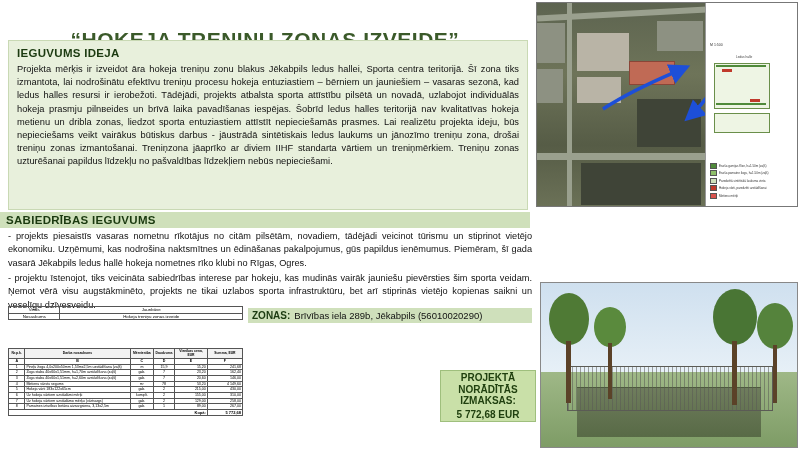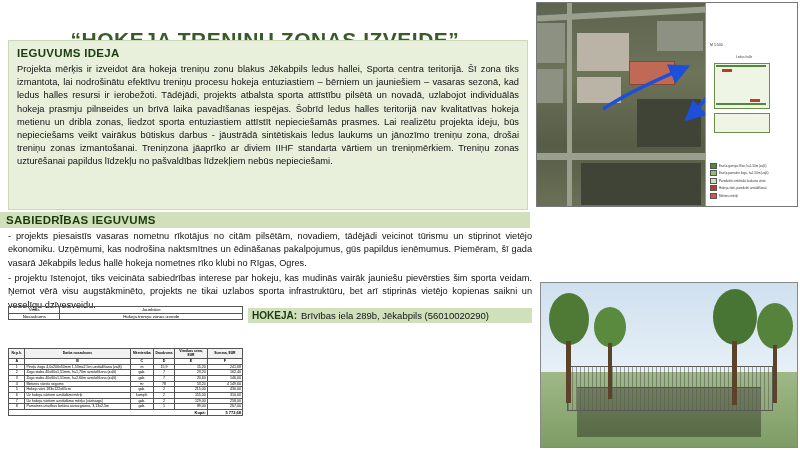--- a/index.html
+++ b/index.html
@@ -145,24 +145,30 @@
 
   <div class="benefit-head">
     <span>SABIEDRĪBAS IEGUVUMS</span>
   </div>
   <div class="benefit-body">
     <p>- projekts piesaistīs vasaras nometnu rīkotājus no citām pilsētām, novadiem, tādējādi veicinot tūrismu un stiprinot vietējo ekonomiku. Uzņēmumi, kas nodrošina naktsmītnes un ēdināšanas pakalpojumus, gūs papildus ienēmumus. Piemēram, šī gada vasarā Jēkabpils ledus hallē hokeja nometnes rīko klubi no Rīgas, Ogres.</p>
     <p>- projektu īstenojot, tiks veicināta sabiedrības interese par hokeju, kas mudinās vairāk jauniešu pievērsties šim sporta veidam. Ņemot vērā visu augstākminēto, projekts ne tikai uzlabos sporta infrastruktūru, bet arī stiprinās vietējo kopienas saikni un veselīgu dzīvesveidu.</p>
   </div>
 
   <div class="vieta">
-    <span class="lbl">HOKEJA:</span>
+    <span class="lbl">ZONAS:</span>
     <span class="val">Brīvības iela 289b, Jēkabpils (56010020290)</span>
   </div>
 
+  <div class="cost-box">
+    <div class="ct">PROJEKTĀ</div>
+    <div class="ct">NORĀDĪTĀS</div>
+    <div class="ct">IZMAKSAS:</div>
+    <div class="cv">5 772,68 EUR</div>
+  </div>
 
   <div class="tbl-wrap">
     <table class="mini">
       <tbody>
           <tr>
         <td style="width:22%;text-align:center;">Veids</td>
         <td style="text-align:center;">Jaunbūve</td>
       </tr>
       <tr>
         <td style="text-align:center;">Nosaukums</td>

